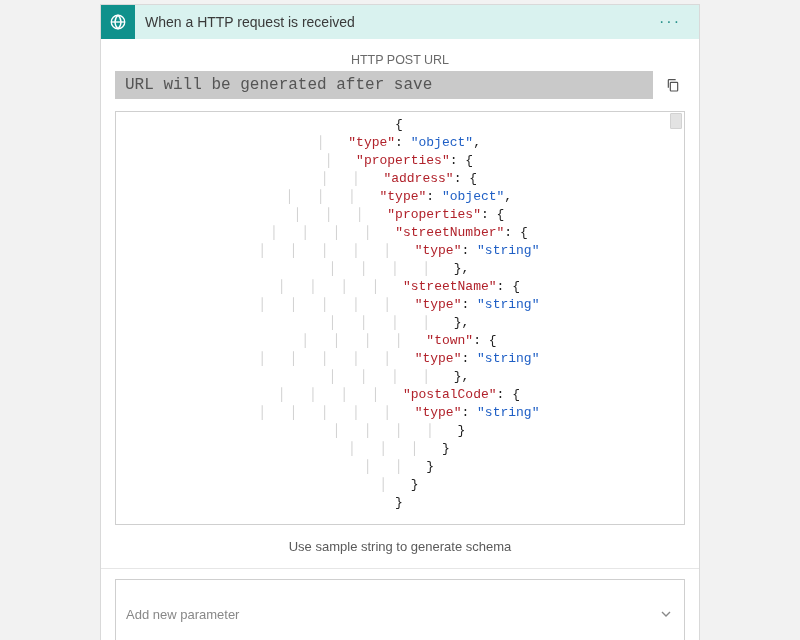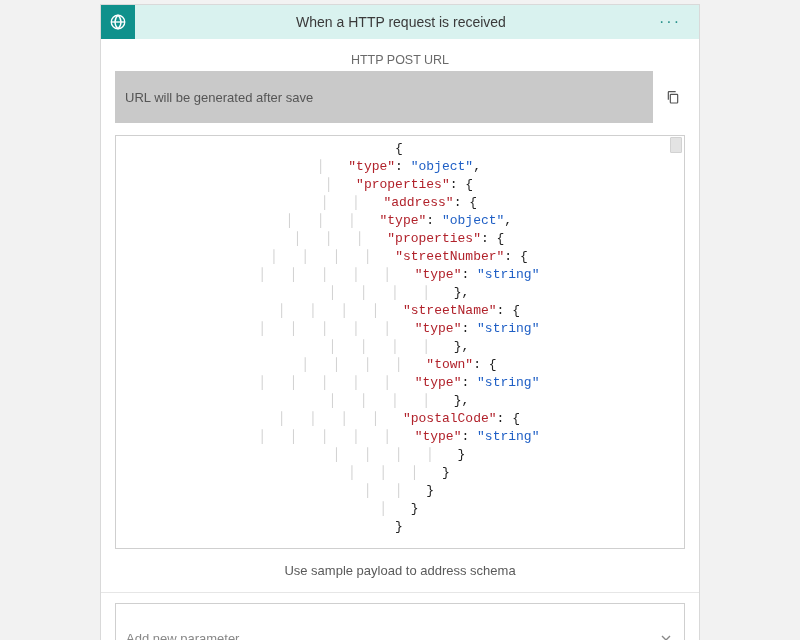--- a/index.html
+++ b/index.html
@@ -20,21 +20,20 @@
     background: #fff;
     border: 1px solid #d9d9d9;
     box-sizing: border-box;
   }
   .card-header {
     height: 34px;
     background: #d9f2ef;
     display: flex;
     align-items: center;
     padding-right: 16px;
-    text-align: center;
   }
   .header-icon {
     width: 34px;
     height: 34px;
     background: #0f918c;
     display: flex;
     align-items: center;
     justify-content: center;
     color: #fff;
   }
@@ -67,22 +66,23 @@
     gap: 8px;
     margin-bottom: 12px;
   }
   .url-box {
     flex: 1;
     height: 28px;
     background: #c9c9c9;
     color: #555;
     display: flex;
     align-items: center;
-    padding: 12px 10px;
-    font-size: 13px;
+    padding: 0 10px;
+    font-size: 16px;
+    font-family: Liberation Mono, monospace;
   }
   .copy-btn {
     width: 24px;
     height: 24px;
     display: flex;
     align-items: center;
     justify-content: center;
     cursor: pointer;
     color: #555;
   }
@@ -194,21 +194,21 @@
 <span class="g">│   </span><span class="g">│   </span><span class="g">│   </span><span class="g">│   </span><span class="k">"postalCode"</span><span class="p">: {</span>
 <span class="g">│   </span><span class="g">│   </span><span class="g">│   </span><span class="g">│   </span><span class="g">│   </span><span class="k">"type"</span><span class="p">: </span><span class="s">"string"</span>
 <span class="g">│   </span><span class="g">│   </span><span class="g">│   </span><span class="g">│   </span><span class="p">}</span>
 <span class="g">│   </span><span class="g">│   </span><span class="g">│   </span><span class="p">}</span>
 <span class="g">│   </span><span class="g">│   </span><span class="p">}</span>
 <span class="g">│   </span><span class="p">}</span>
 <span class="p">}</span></div>
       <div class="scroll-thumb"></div>
     </div>
 
-    <div class="sample-link">Use sample payload to address schema</div>
+    <div class="sample-link">Use sample string to generate schema</div>
   </div>
 
   <div class="add-param-row">
     <div class="add-param">
       <span>Add new parameter</span>
       <svg class="chevron" viewBox="0 0 24 24" fill="none" stroke="currentColor" stroke-width="2">
         <polyline points="6 9 12 15 18 9"></polyline>
       </svg>
     </div>
   </div>

